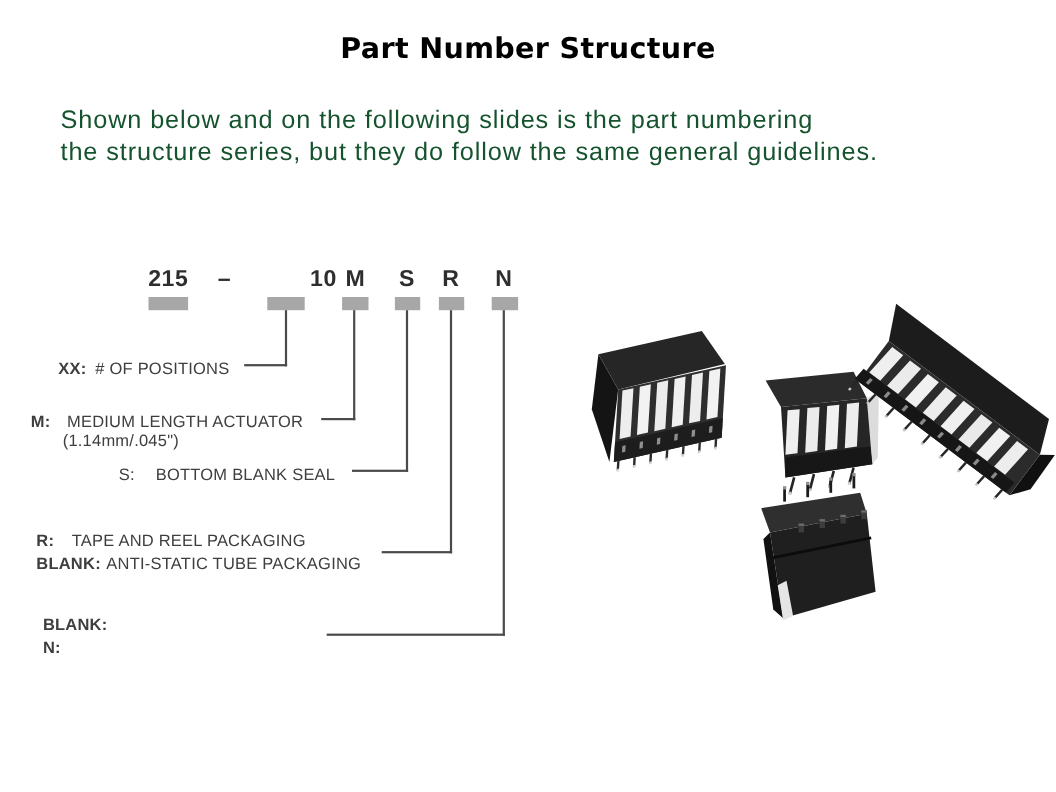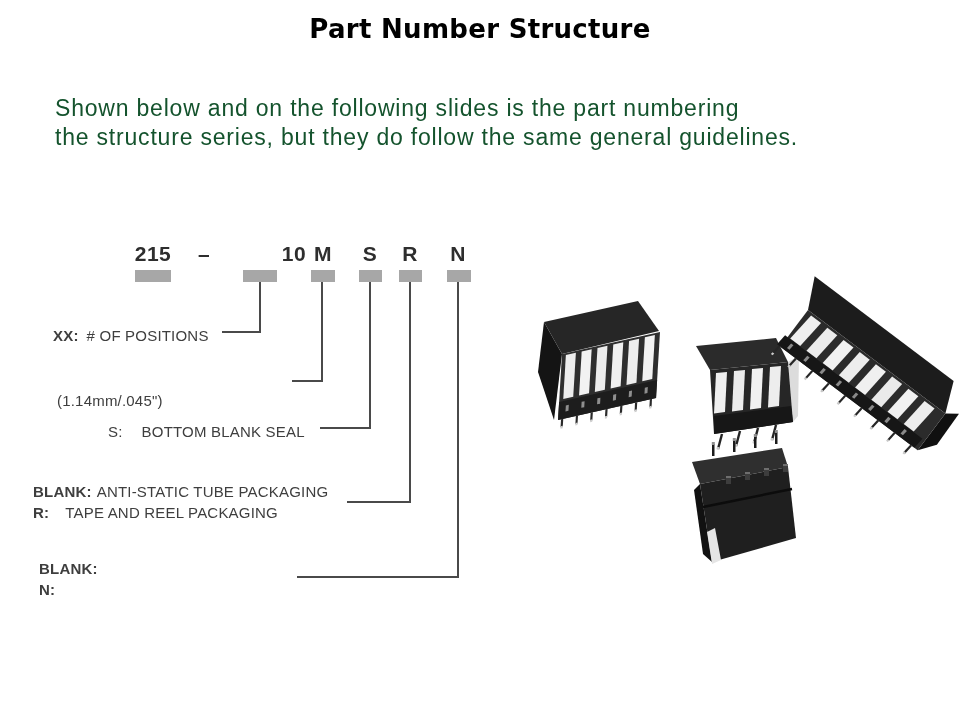--- a/index.html
+++ b/index.html
@@ -1,18 +1,18 @@
 <!DOCTYPE html>
 <html style="--bar: #a7a7a7; --connector: #4a4a4a; --label_text: #3e3e3e; --pn_text: #2e2e2e; --title_text: #000000;"><head>
 <meta charset="utf-8">
 <style>
   html,body{margin:0;padding:0;background:#ffffff;}
   .slide{position:relative;width:960px;height:720px;background:#ffffff;overflow:hidden;
          font-family:"Liberation Sans",sans-serif;}
-  .title{position:absolute;left:0;top:14px;width:960px;text-align:center;margin:0;
+  .title{position:absolute;left:0;top:30px;width:960px;text-align:center;margin:0;
          font-family:"DejaVu Sans",sans-serif;font-size:26px;font-weight:bold;
          letter-spacing:0.3px;color:var(--title_text,#000);}
   .intro{position:absolute;left:55px;top:94px;width:880px;
          font-size:23px;line-height:29px;letter-spacing:0.8px;color:#14532d;}
   
   .seg{position:absolute;top:242px;font-size:21px;font-weight:bold;color:var(--pn_text,#2e2e2e);
        text-align:center;letter-spacing:0.5px;}
   .bar{position:absolute;top:270px;height:12px;background:var(--bar,#a7a7a7);}
   .vline{position:absolute;width:2px;background:var(--connector,#4a4a4a);}
   .hline{position:absolute;height:2px;background:var(--connector,#4a4a4a);}
@@ -64,32 +64,35 @@
   <div class="vline" style="left:409px;top:282px;height:221px;"></div>
   <div class="hline" style="left:347px;top:501px;width:64px;"></div>
 
   <div class="vline" style="left:457px;top:282px;height:296px;"></div>
   <div class="hline" style="left:297px;top:576px;width:162px;"></div>
 
   <div class="lg" style="left:53px;top:325px;">
     <span class="k">XX:</span><span style="margin-left:8px;"># OF POSITIONS</span>
   </div>
 
+  <div class="lg" style="left:28px;top:373px;">
+    <span class="k">M:</span><span style="margin-left:15px;">MEDIUM LENGTH ACTUATOR</span>
+  </div>
   <div class="lg" style="left:57px;top:390px;">(1.14mm/.045")</div>
 
   <div class="lg kreg" style="left:108px;top:421px;">
     <span class="k">S:</span><span style="margin-left:19px;">BOTTOM BLANK SEAL</span>
   </div>
 
   <div class="lg" style="left:33px;top:481px;">
     <div>
+      <span class="k">R:</span><span style="margin-left:16px;">TAPE AND REEL PACKAGING</span>
+    </div>
+    <div>
       <span class="k">BLANK:</span><span style="margin-left:5px;">ANTI-STATIC TUBE PACKAGING</span>
-    </div>
-    <div>
-      <span class="k">R:</span><span style="margin-left:16px;">TAPE AND REEL PACKAGING</span>
     </div>
   </div>
 
   <div class="lg" style="left:39px;top:558px;">
     <div class="lgrow">
       <span class="kw">BLANK:</span>
     </div>
     <div class="lgrow">
       <span class="kw">N:</span>
     </div>

